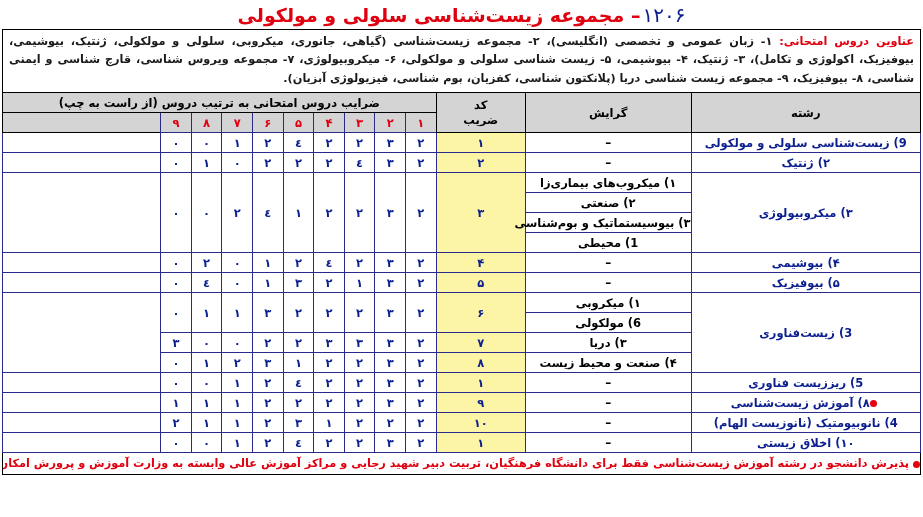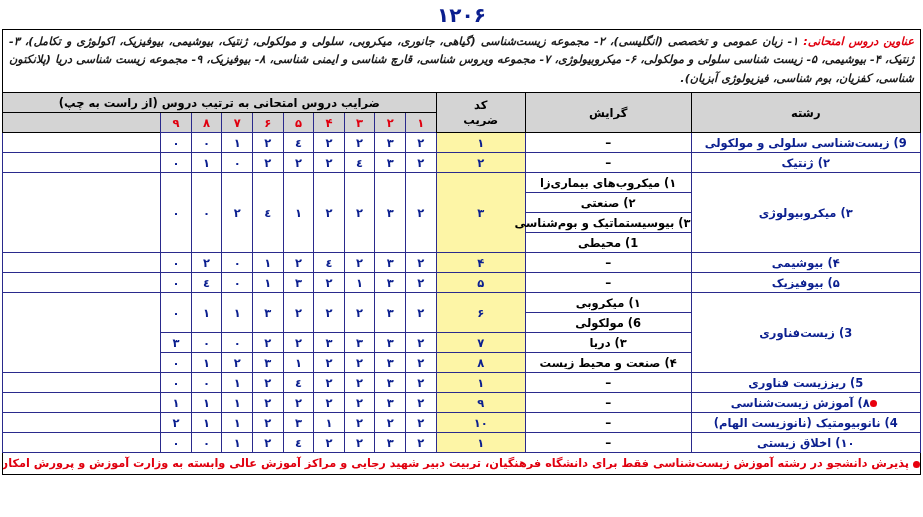--- a/index.html
+++ b/index.html
@@ -23,21 +23,21 @@
     height:29px;
     display:flex;
     align-items:center;
     justify-content:center;
     direction:rtl;
     white-space:nowrap;
   }
   .title-code{
     color:#0b1f8f;
     font-size:20px;
-    font-weight:bold;
+    font-weight:normal;
     letter-spacing:-0.5px;
   }
   .title-text{
     color:#e0000f;
     font-size:19px;
     font-weight:bold;
     margin-right:2px;
   }
 
   
@@ -47,21 +47,20 @@
     border-bottom:none;
     padding:3px 6px 4px 6px;
     direction:rtl;
     text-align:justify;
     line-height:1.62;
     font-size:11.3px;
     font-weight:bold;
     color:#1a1a1a;
     height:63px;
     box-sizing:border-box;
-    font-style:italic;
   }
   .intro-label{color:#e0000f;font-weight:bold;}
 
   
   table.grid{
     border-collapse:collapse;
     table-layout:fixed;
     width:919px;
     margin:0 2px;
     direction:rtl;
@@ -153,20 +152,21 @@
     vertical-align:middle;
   }
 </style>
 </head>
 <body>
 
 <div class="page">
 
   <div class="title-bar">
     <span class="title-code">۱۲۰۶</span>
+    <span class="title-text">– مجموعه زیست‌شناسی سلولی و مولکولی</span>
   </div>
 
   <div class="intro-box">
     <span class="intro-label">عناوین دروس امتحانی:</span><span> ۱- زبان عمومی و تخصصی (انگلیسی)، ۲- مجموعه زیست‌شناسی (گیاهی، جانوری، میکروبی، سلولی و مولکولی، ژنتیک، بیوشیمی، بیوفیزیک، اکولوژی و تکامل)، ۳- ژنتیک، ۴- بیوشیمی، ۵- زیست شناسی سلولی و مولکولی، ۶- میکروبیولوژی، ۷- مجموعه ویروس شناسی، قارچ شناسی و ایمنی شناسی، ۸- بیوفیزیک، ۹- مجموعه زیست شناسی دریا (پلانکتون شناسی، کفزیان، بوم شناسی، فیزیولوژی آبزیان).</span>
   </div>
 
   <table class="grid">
     <colgroup>
       <col style="width:180px">
       <col style="width:130px">

